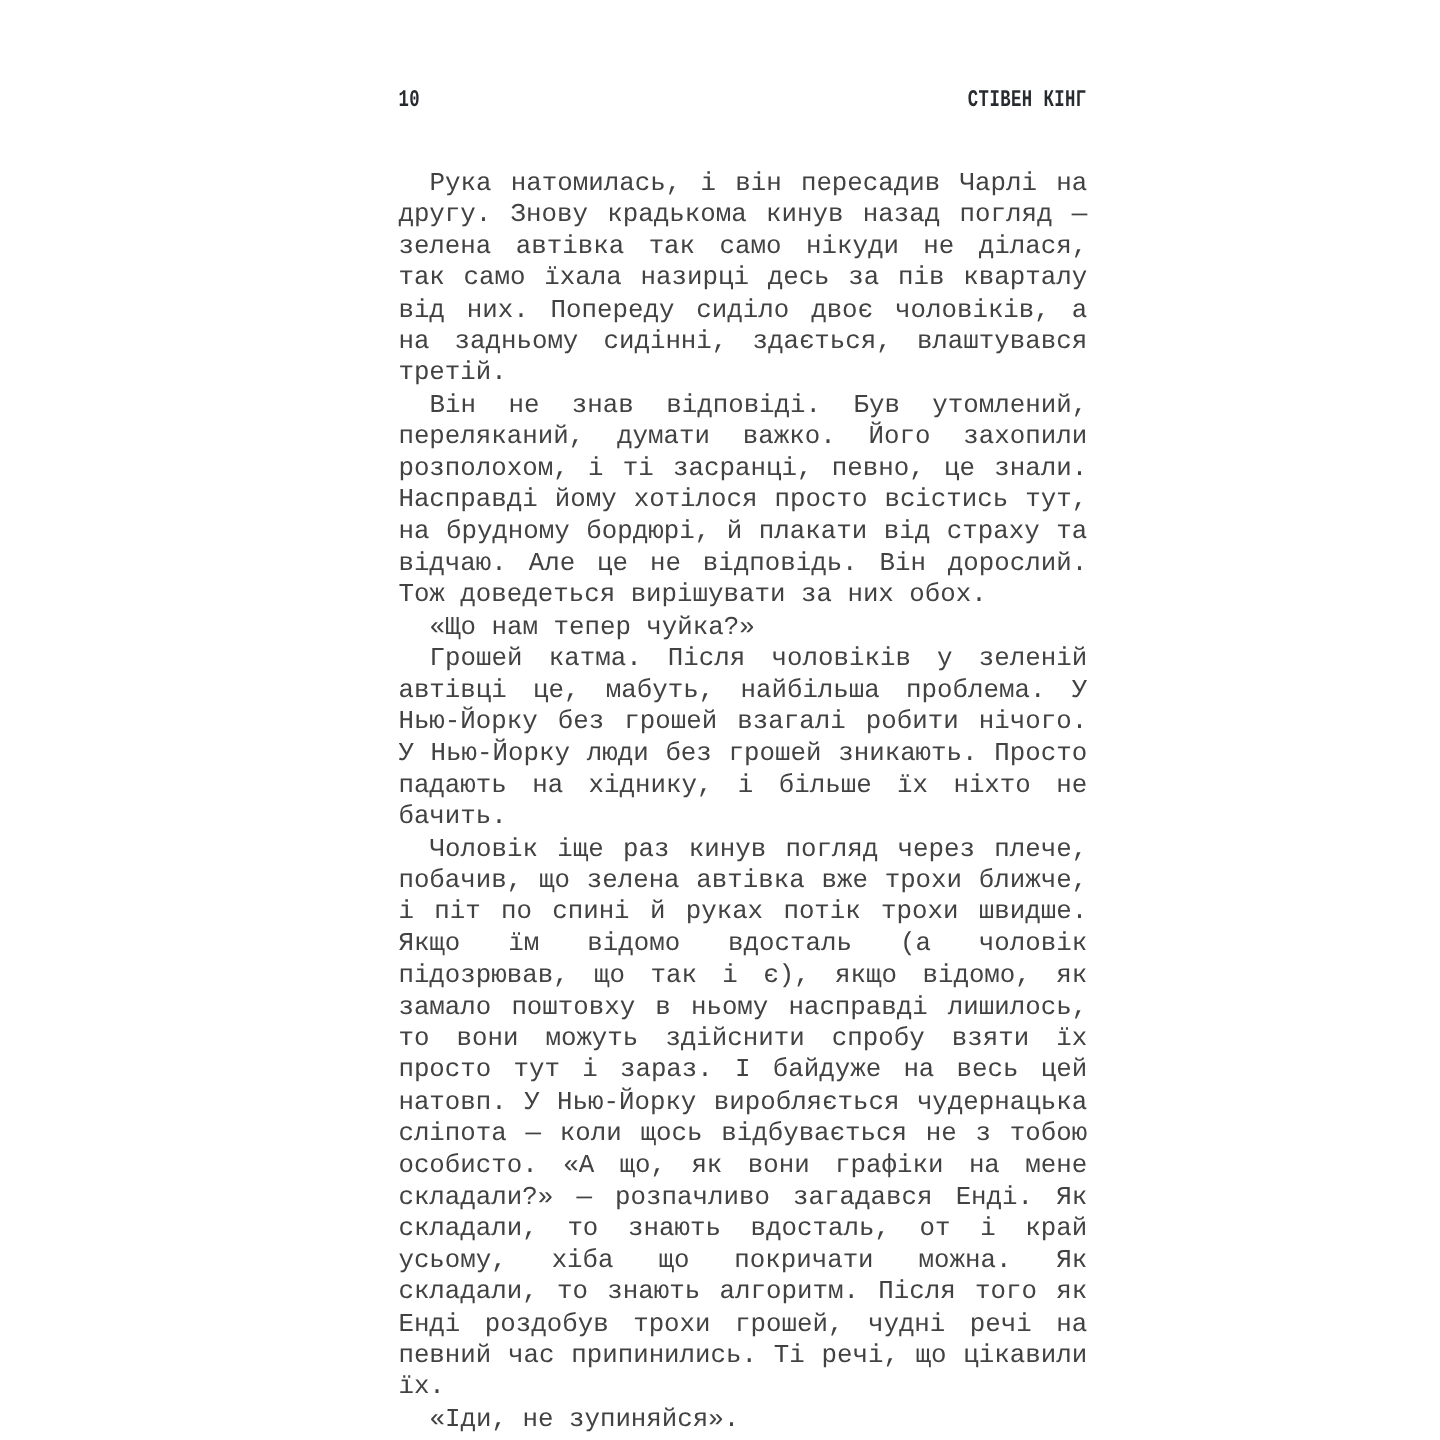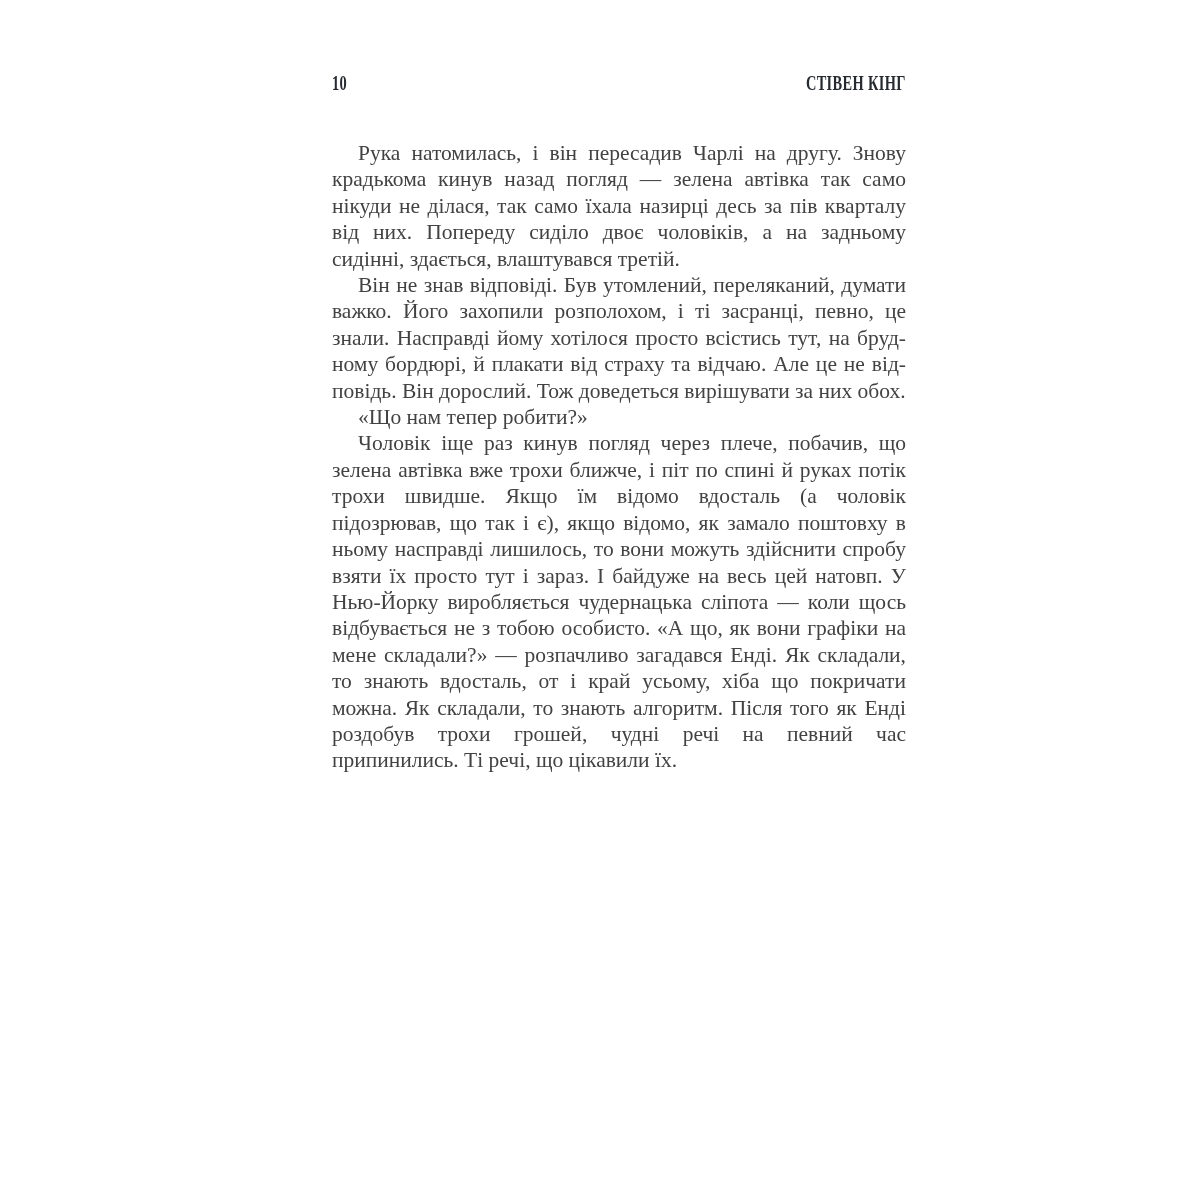--- a/index.html
+++ b/index.html
@@ -18,21 +18,21 @@
     position: absolute;
     left: 332px;
     top: 72px;
     width: 574px;
   }
   .page-header {
     display: flex;
     justify-content: space-between;
     align-items: baseline;
     height: 24px;
-    font-family: Liberation Serif, serif;
+    font-family: Liberation Mono, monospace;
     font-weight: bold;
     font-size: 20px;
     color: #272b30;
   }
   .page-header .folio {
     display: inline-block;
     transform: scaleX(0.72);
     transform-origin: left center;
     letter-spacing: 0.5px;
   }
@@ -48,35 +48,38 @@
     font-size: 21.5px;
     line-height: 26.4px;
     color: #424242;
     text-align: justify;
   }
   .text-block p {
     margin: 0;
     padding: 0;
     text-indent: 26px;
     hyphens: manual;
+    font-family: Liberation Mono, monospace;
     -webkit-hyphens: manual;
   }
 </style>
 </head>
 <body>
 
 <div class="page">
   <div class="text-column">
 
     <div class="page-header">
       <span class="folio">10</span>
       <span class="running">СТІВЕН КІНГ</span>
     </div>
 
     <div class="text-block">
       <p>Рука натомилась, і він пересадив Чарлі на другу. Знову крадькома кинув назад погляд — зелена автівка так само нікуди не ділася, так само їхала назирці десь за пів кварта­лу від них. Попереду сиділо двоє чоловіків, а на задньому сидінні, здається, влаштувався третій.</p>
       <p>Він не знав відповіді. Був утомлений, переляканий, дума­ти важко. Його захопили розполохом, і ті засранці, певно, це знали. Насправді йому хотілося просто всістись тут, на бруд­ному бордюрі, й плакати від страху та відчаю. Але це не від­повідь. Він дорослий. Тож доведеться вирішувати за них обох.</p>
-      <p>«Що нам тепер робити?»</p>
+      <p>«Що нам тепер чуйка?»</p>
+      <p>Грошей катма. Після чоловіків у зеленій автівці це, мабуть, найбільша проблема. У Нью-Йорку без грошей взагалі ро­бити нічого. У Нью-Йорку люди без грошей зникають. Про­сто падають на хіднику, і більше їх ніхто не бачить.</p>
       <p>Чоловік іще раз кинув погляд через плече, побачив, що зелена автівка вже трохи ближче, і піт по спині й руках по­тік трохи швидше. Якщо їм відомо вдосталь (а чоловік підозрював, що так і є), якщо відомо, як замало поштовху в ньому насправді лишилось, то вони можуть здійснити спробу взяти їх просто тут і зараз. І байдуже на весь цей натовп. У Нью-Йорку виробляється чудернацька сліпота — коли щось відбувається не з тобою особисто. «А що, як вони графіки на мене складали?» — розпачливо загадався Енді. Як складали, то знають вдосталь, от і край усьому, хіба що покричати можна. Як складали, то знають алго­ритм. Після того як Енді роздобув трохи грошей, чудні речі на певний час припинились. Ті речі, що цікавили їх.</p>
+      <p>«Іди, не зупиняйся».</p>
     </div>
 
   </div>
 </div>
 
 </body></html>

